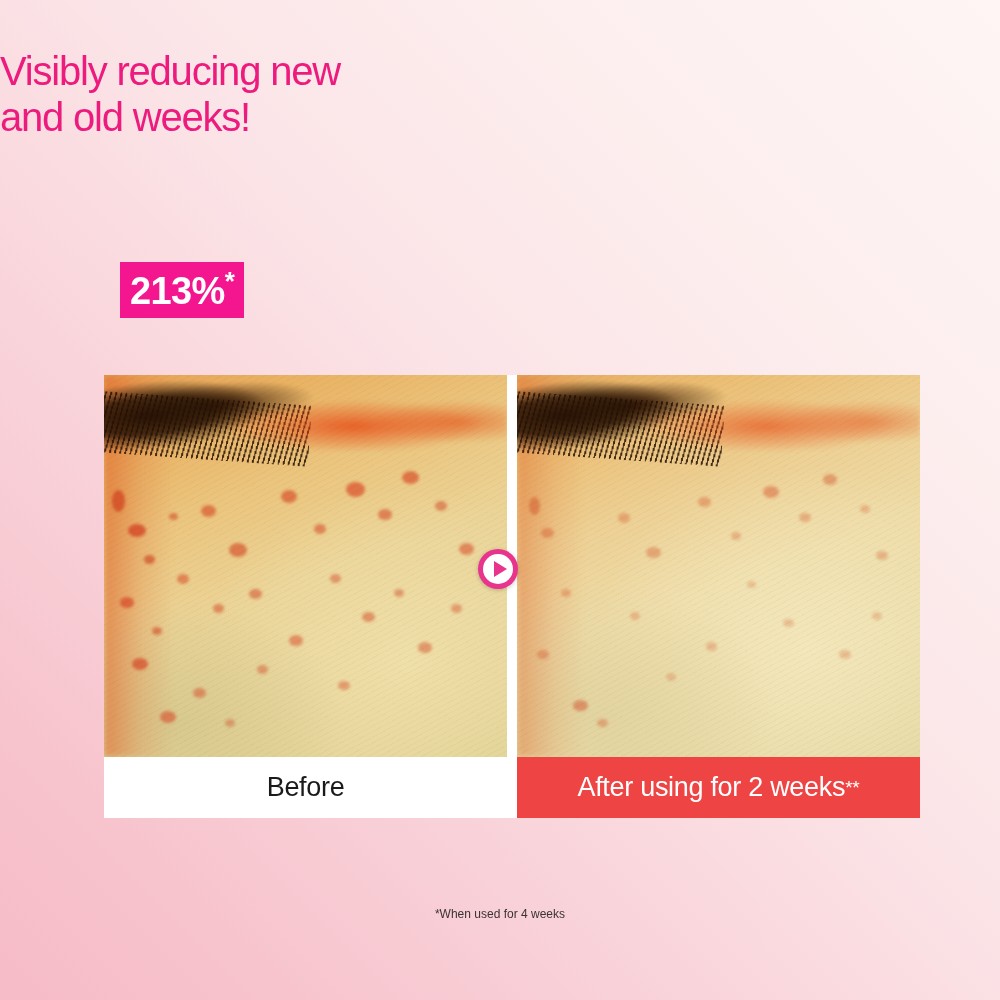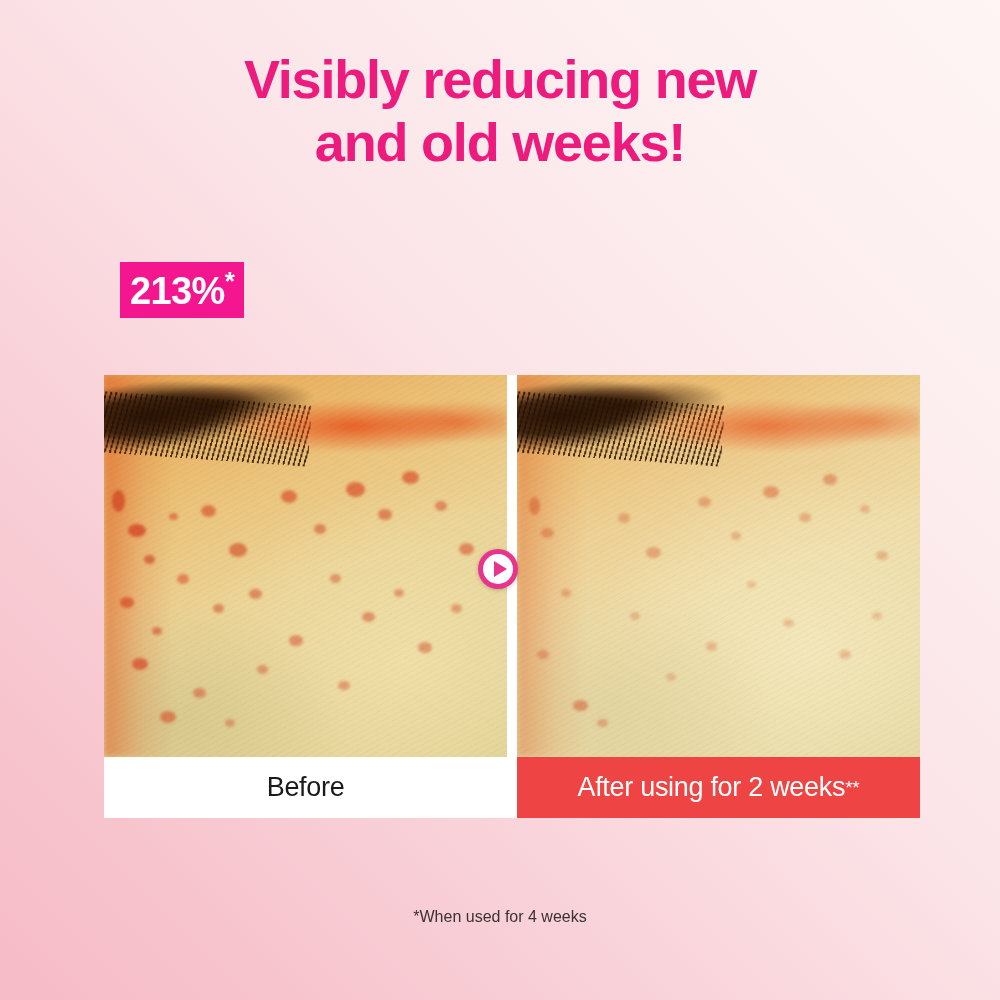--- a/index.html
+++ b/index.html
@@ -21,23 +21,22 @@
         #F6BCC7 100%);
     position: relative;
   }
 
   
   .headline {
     position: absolute;
     top: 48px;
     left: 0;
     width: 1000px;
-    text-align: center;
-    font-weight: bold;
-    font-size: 54px;
+    font-weight: normal;
+    font-size: 40px;
     line-height: 1.16;
     letter-spacing: -1.2px;
     color: #ED1B7E;
   }
   .headline .line { display: block; white-space: nowrap; }
 
   
   .subtitle-row {
     position: absolute;
     top: 262px;
@@ -215,21 +214,21 @@
   }
 
   
   .footnotes {
     position: absolute;
     left: 0;
     top: 905px;
     width: 1000px;
     text-align: center;
     color: #3A3233;
-    font-size: 16px;
+    font-size: 12px;
     line-height: 1.55;
   }
   .footnotes .fn { display: block; white-space: nowrap; }
 </style>
 </head>
 <body>
 
 <div class="headline">
   <span class="line">Visibly reducing new</span>
   <span class="line">and old weeks!</span>

